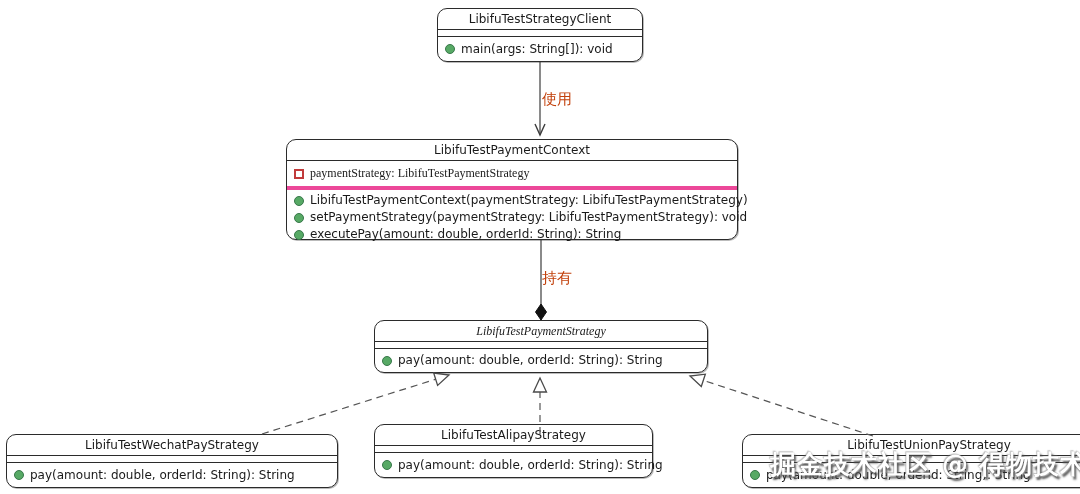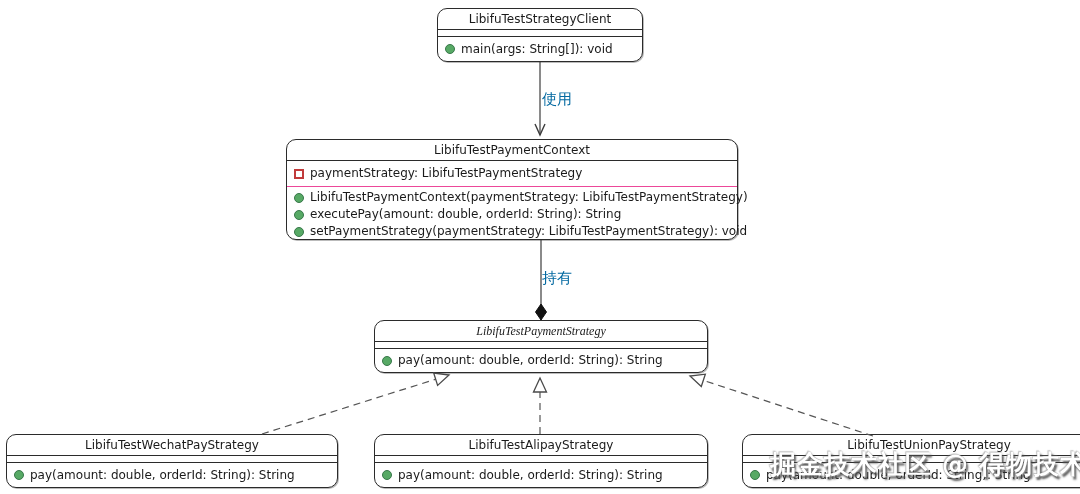--- a/index.html
+++ b/index.html
@@ -29,43 +29,43 @@
     border-bottom:1px solid #2b2b2b;
     white-space:nowrap;overflow:hidden;
   }
   .uml-title.italic{font-style:italic;font-family:Liberation Serif, serif;}
   .uml-empty{
     flex:0 0 auto;height:6px;
     border-bottom:1px solid #2b2b2b;
   }
   .uml-fields{
     flex:0 0 auto;
-    border-bottom:1px solid #ec4899;
+    border-bottom:4px solid #ec4899;
     padding:4px 0;
-    display:flex;flex-direction:column;justify-content:flex-end;
+    display:flex;flex-direction:column;justify-content:flex-end;font-family:Liberation Serif, serif;
   }
   .uml-methods{
     flex:1 1 auto;
     padding:2px 0;
     display:flex;flex-direction:column;justify-content:space-around;
   }
   .uml-member{
     display:flex;align-items:center;
     padding:0 8px 0 7px;
     font-size:12px;line-height:17px;
     white-space:nowrap;
   }
   .ic{flex:0 0 auto;margin-right:6px;display:inline-block;}
   .ic-method{width:8px;height:8px;border-radius:50%;
     background:#57a965;border:1px solid #38784a;}
   .ic-field{width:6px;height:6px;background:#ffffff;border:2px solid #c13b3b;}
   
   .edge-label{
     position:absolute;z-index:15;
-    font-size:15px;color:#0369a1;line-height:16px;
+    font-size:15px;color:#c2410c;line-height:16px;
     background:transparent;white-space:nowrap;
   }
   
   #wires{position:absolute;left:0;top:0;z-index:20;pointer-events:none;}
   
   .watermark{
     position:absolute;left:770px;top:447px;z-index:30;
     font-size:26px;font-weight:bold;letter-spacing:1px;
     color:#ffffff;white-space:nowrap;
     text-shadow:2px 3px 2px rgba(80,80,80,.9),
@@ -97,25 +97,25 @@
         <span>paymentStrategy: LibifuTestPaymentStrategy</span>
       </div>
     </div>
     <div class="uml-methods">
       <div class="uml-member">
         <span class="ic ic-method"></span>
         <span>LibifuTestPaymentContext(paymentStrategy: LibifuTestPaymentStrategy)</span>
       </div>
       <div class="uml-member">
         <span class="ic ic-method"></span>
-        <span>executePay(amount: double, orderId: String): String</span>
+        <span>setPaymentStrategy(paymentStrategy: LibifuTestPaymentStrategy): void</span>
       </div>
       <div class="uml-member">
         <span class="ic ic-method"></span>
-        <span>setPaymentStrategy(paymentStrategy: LibifuTestPaymentStrategy): void</span>
+        <span>executePay(amount: double, orderId: String): String</span>
       </div>
     </div>
   </div>
 
   <div class="uml-class" style="left:374px;top:320px;width:334px;height:53px">
     <div class="uml-title italic">LibifuTestPaymentStrategy</div>
     <div class="uml-empty"></div>
     <div class="uml-methods">
       <div class="uml-member">
         <span class="ic ic-method"></span>
@@ -128,21 +128,21 @@
     <div class="uml-title">LibifuTestWechatPayStrategy</div>
     <div class="uml-empty"></div>
     <div class="uml-methods">
       <div class="uml-member">
         <span class="ic ic-method"></span>
         <span>pay(amount: double, orderId: String): String</span>
       </div>
     </div>
   </div>
 
-  <div class="uml-class" style="left:374px;top:434px;width:334px;height:54px">
+  <div class="uml-class" style="left:374px;top:424px;width:279px;height:54px">
     <div class="uml-title">LibifuTestAlipayStrategy</div>
     <div class="uml-empty"></div>
     <div class="uml-methods">
       <div class="uml-member">
         <span class="ic ic-method"></span>
         <span>pay(amount: double, orderId: String): String</span>
       </div>
     </div>
   </div>
 

